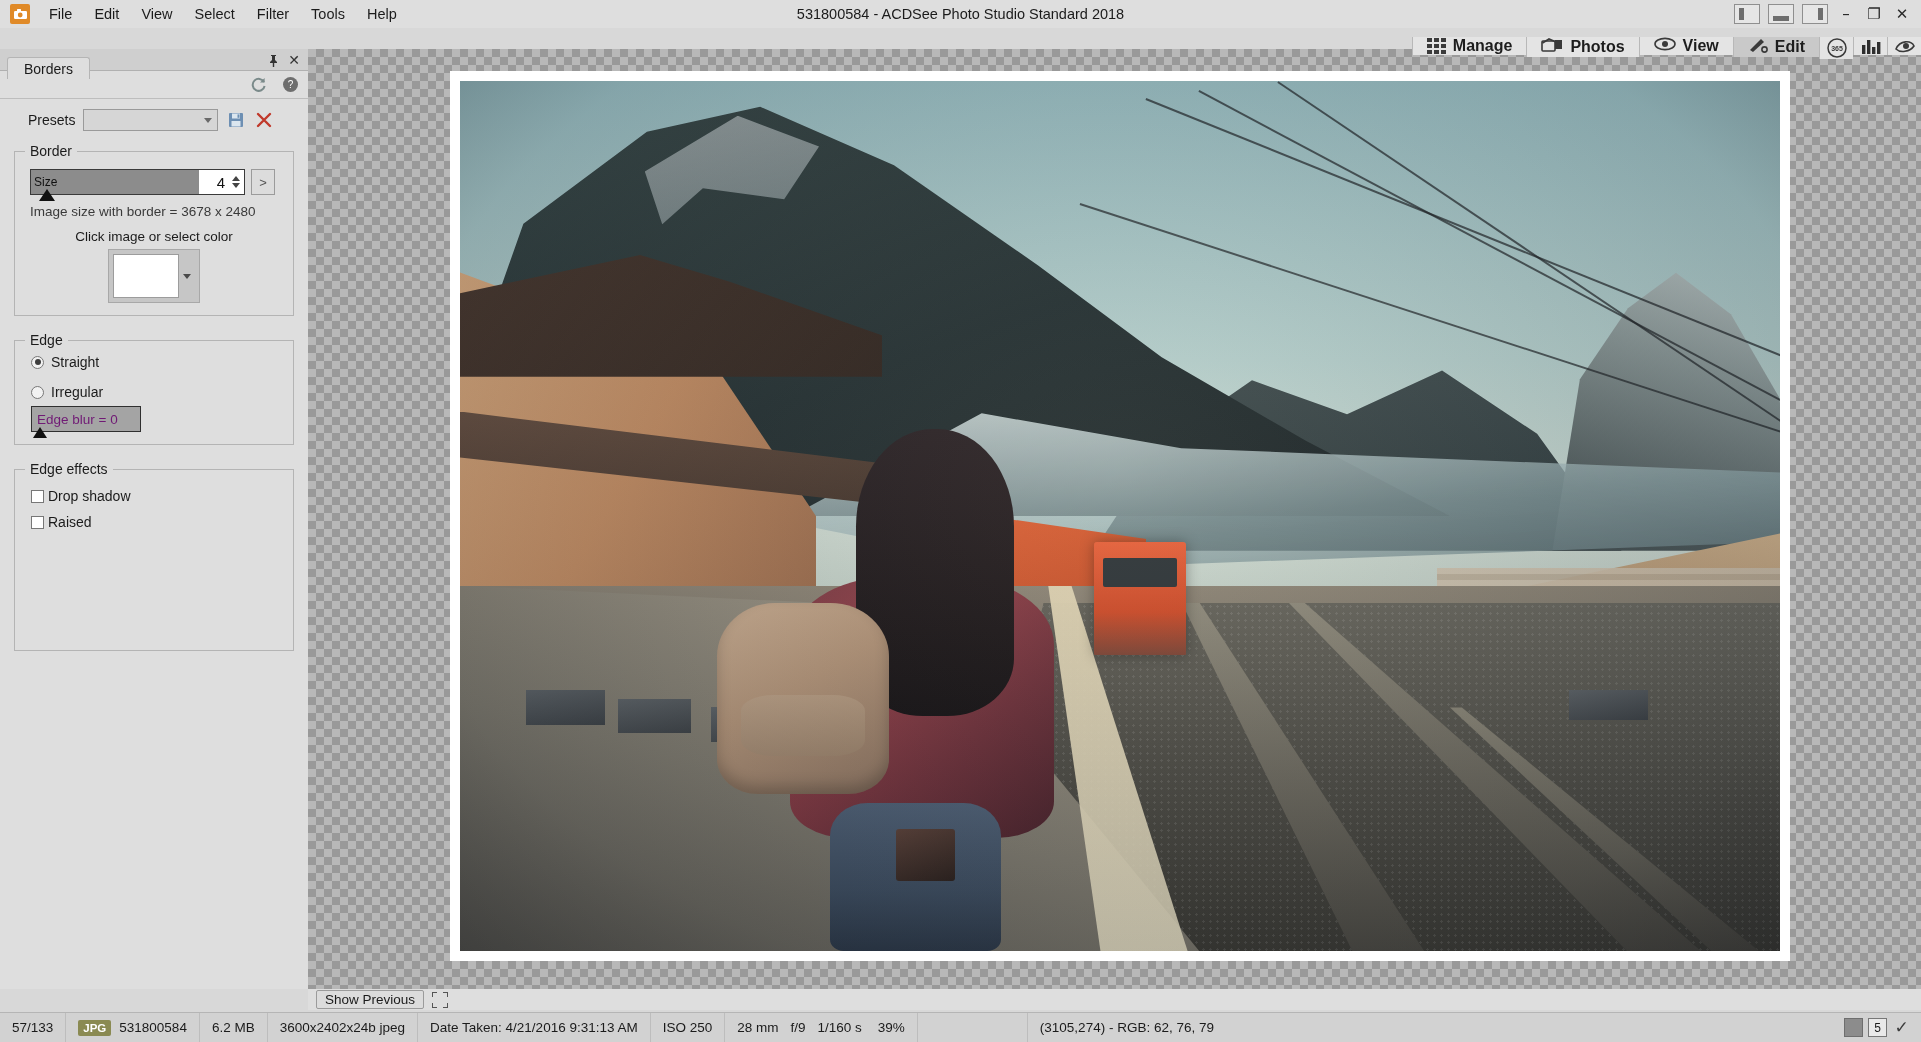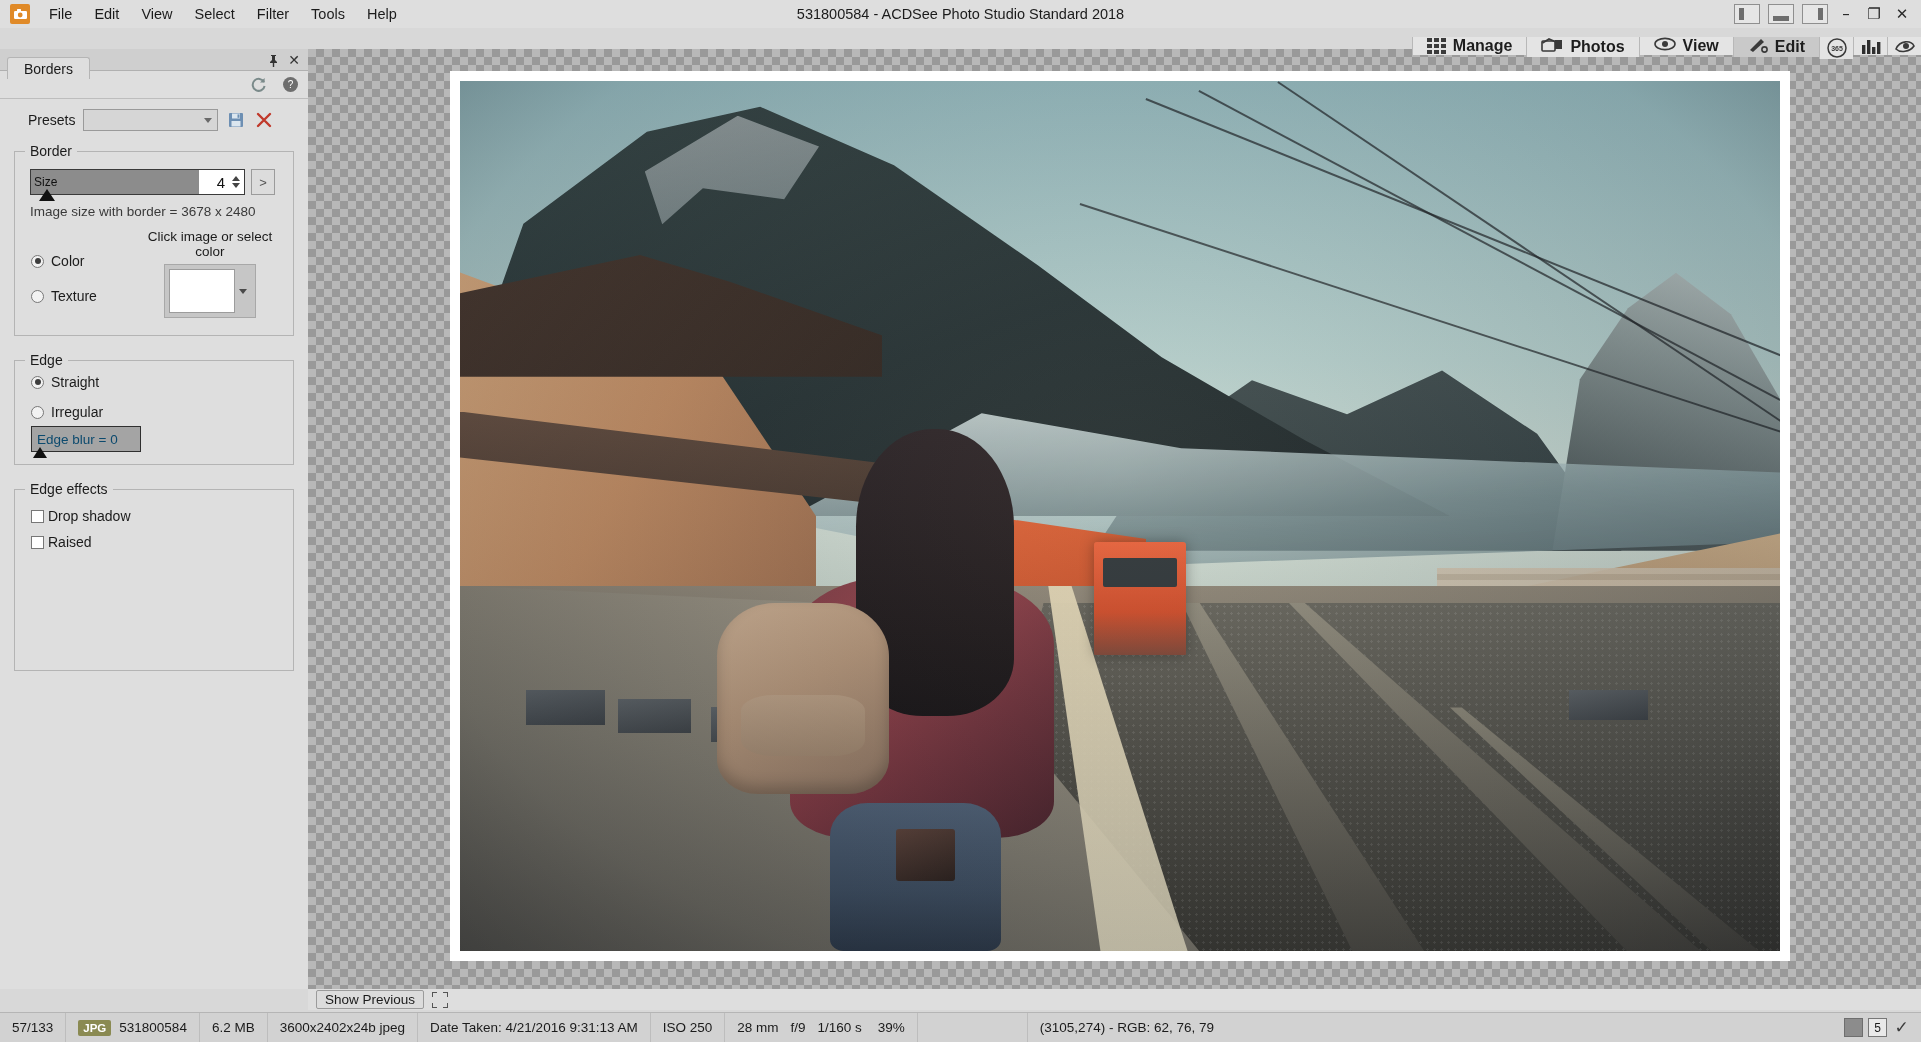--- a/index.html
+++ b/index.html
@@ -191,21 +191,21 @@
   }
 
   .chk-row { display: flex; align-items: center; gap: 4px; margin: 5px 0 10px 6px; cursor: pointer; }
   .chk { width: 13px; height: 13px; border: 1px solid #777; background: #fff; }
   .chk-row span { font-size: 14px; }
 
   #edgeblur-box {
     width: 110px; height: 26px; margin: 6px 0 0 6px;
     border: 1px solid #2f2f2f; background: #a4a4a4;
     display: flex; align-items: center; padding-left: 5px;
-    font-size: 13.5px; color: #0c4a6e; position: relative; cursor: pointer;
+    font-size: 13.5px; color: #701a75; position: relative; cursor: pointer;
   }
   #edgeblur-thumb {
     position: absolute; left: 1px; bottom: -7px; width: 0; height: 0;
     border-left: 7px solid transparent; border-right: 7px solid transparent;
     border-bottom: 11px solid #111;
   }
 
   #effects-body { min-height: 150px; }
 
   
@@ -611,30 +611,20 @@
             <b class="dn"></b>
           </div>
         <div id="size-thumb" style="left: calc(3% + 2px);"></div>
       </div>
       <div id="size-more">&gt;</div>
     </div>
 
     <div id="imgsize-text">Image size with border = 3678 x 2480</div>
 
     <div id="color-area">
-      <div id="radio-col">
-        <div class="radio-row">
-          <span class="rad on"></span>
-          <span>Color</span>
-        </div>
-        <div class="radio-row">
-          <span class="rad"></span>
-          <span>Texture</span>
-        </div>
-      </div>
       <div id="swatch-col">
         <div id="swatch-caption">Click image or select color</div>
         <div id="swatch-box">
           <div id="swatch-white"></div>
           <div id="swatch-caret">
               <i></i>
             </div>
         </div>
       </div>
     </div>

